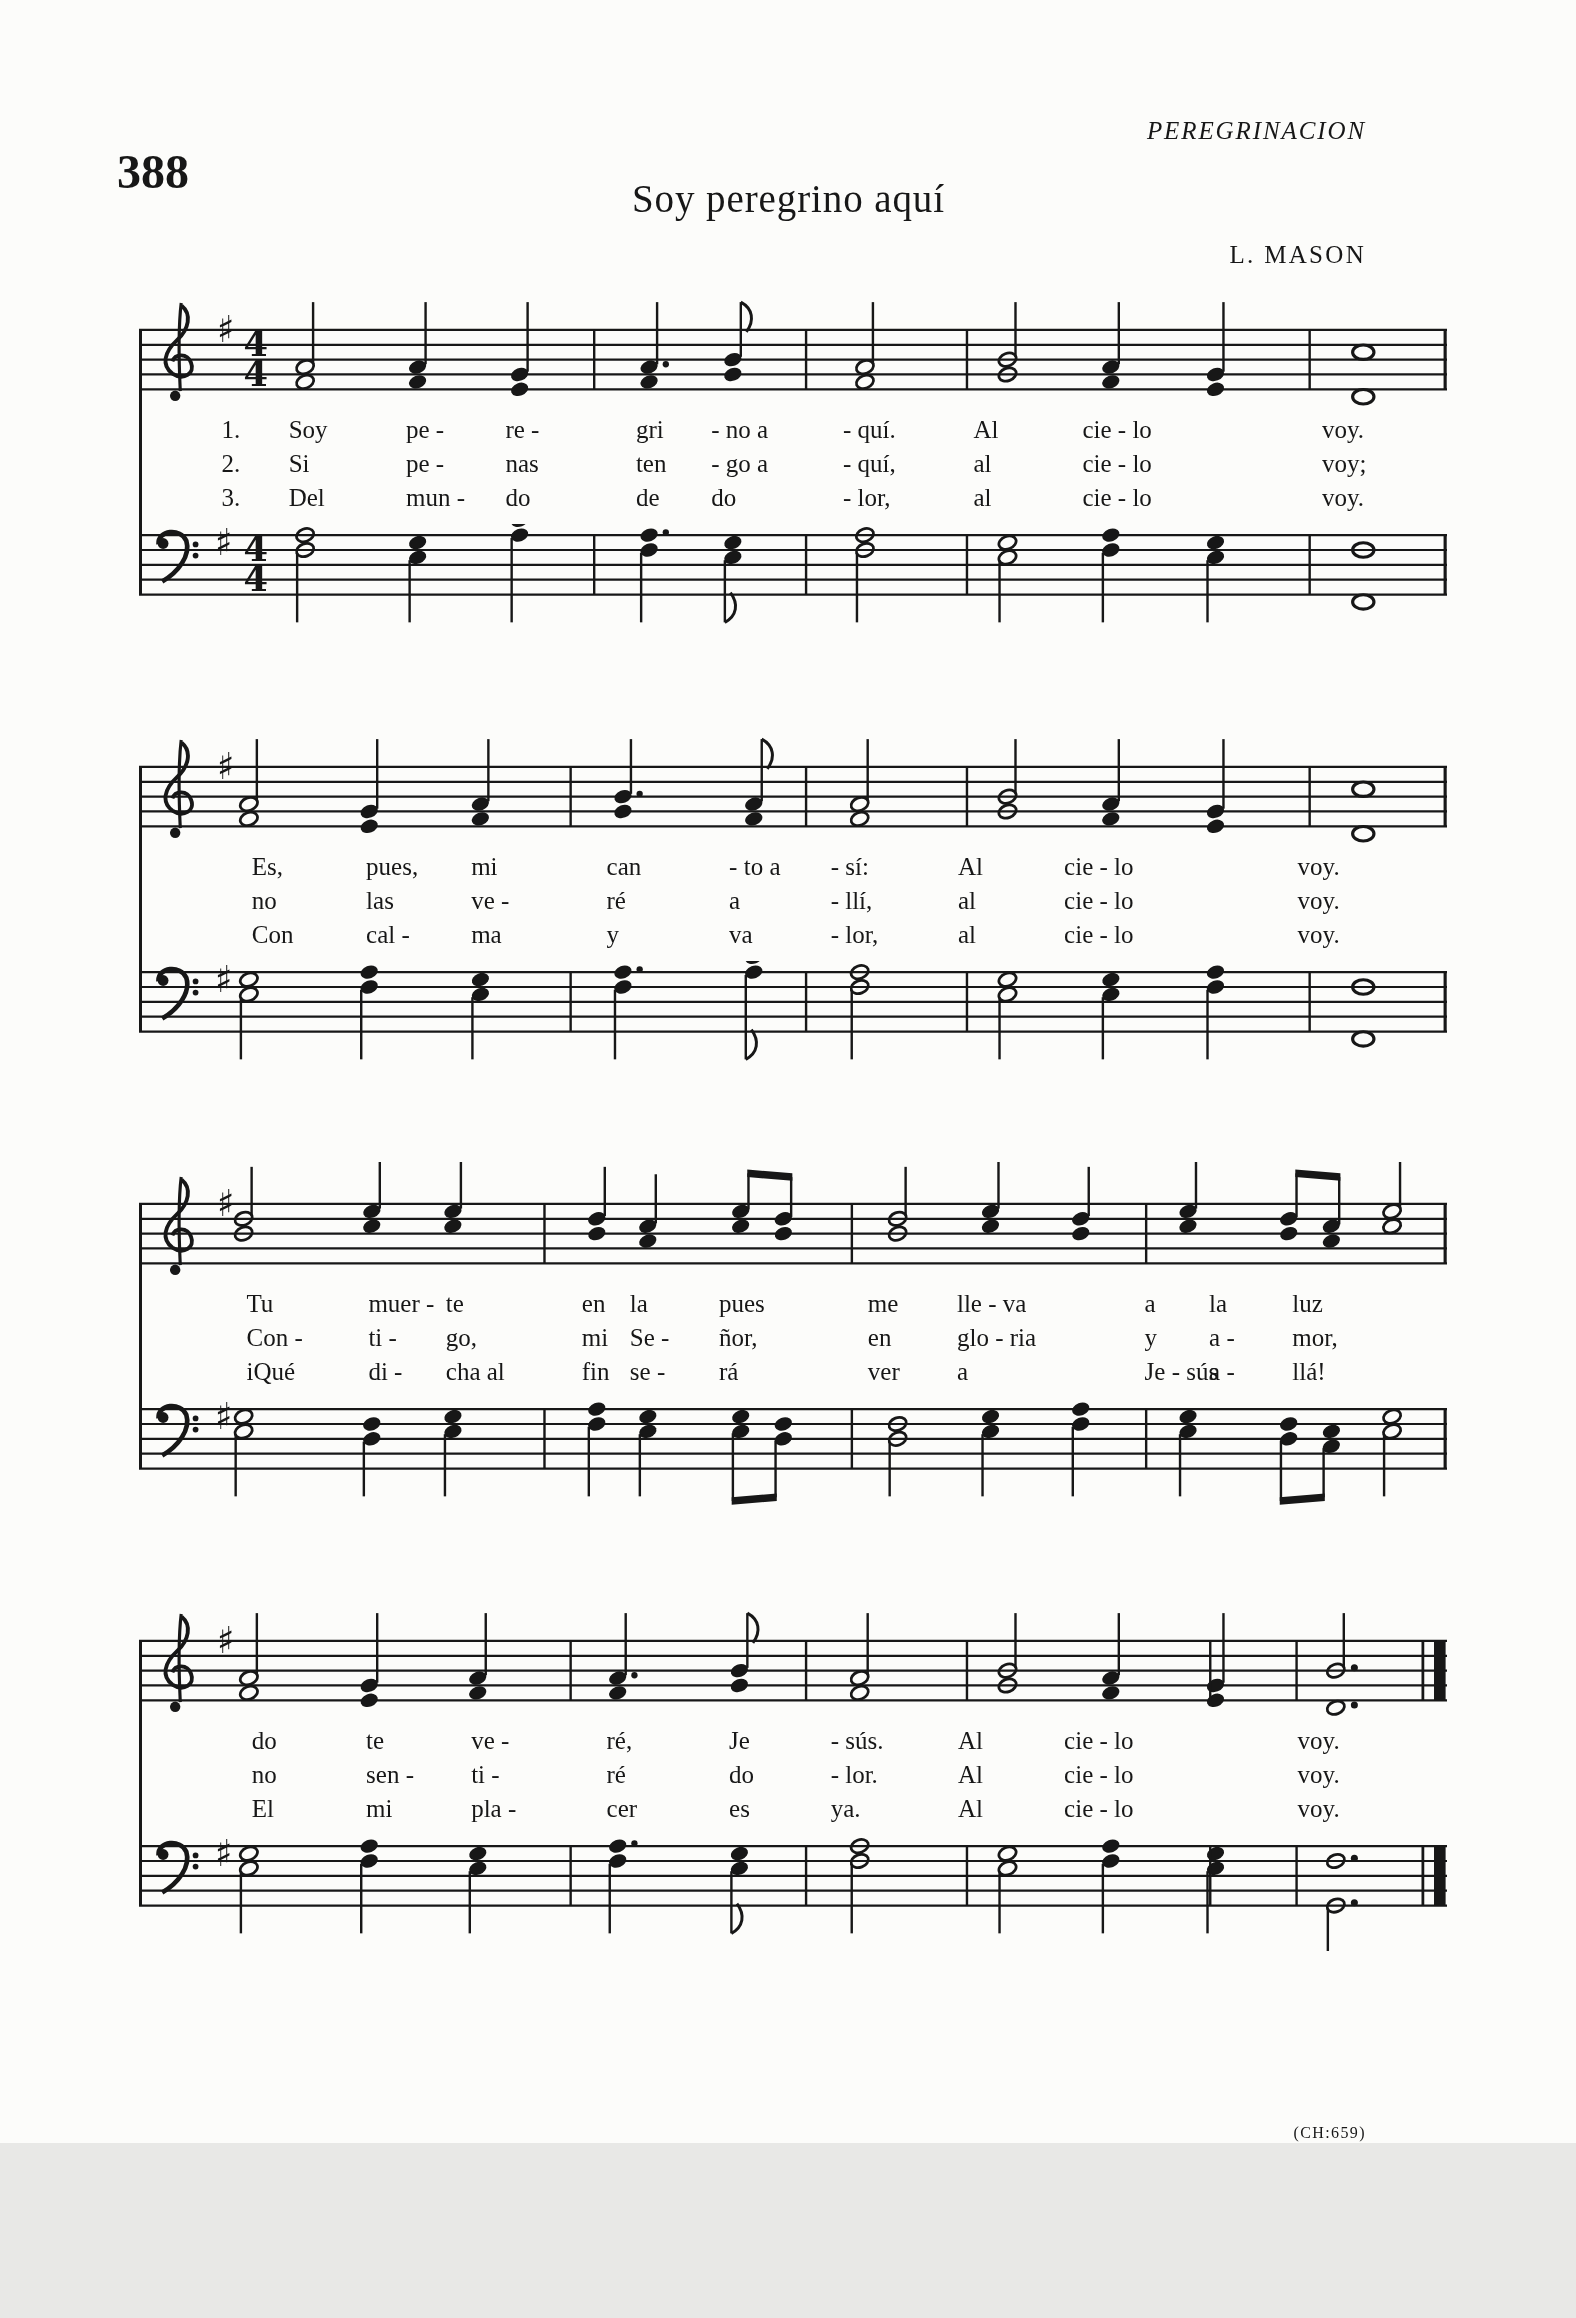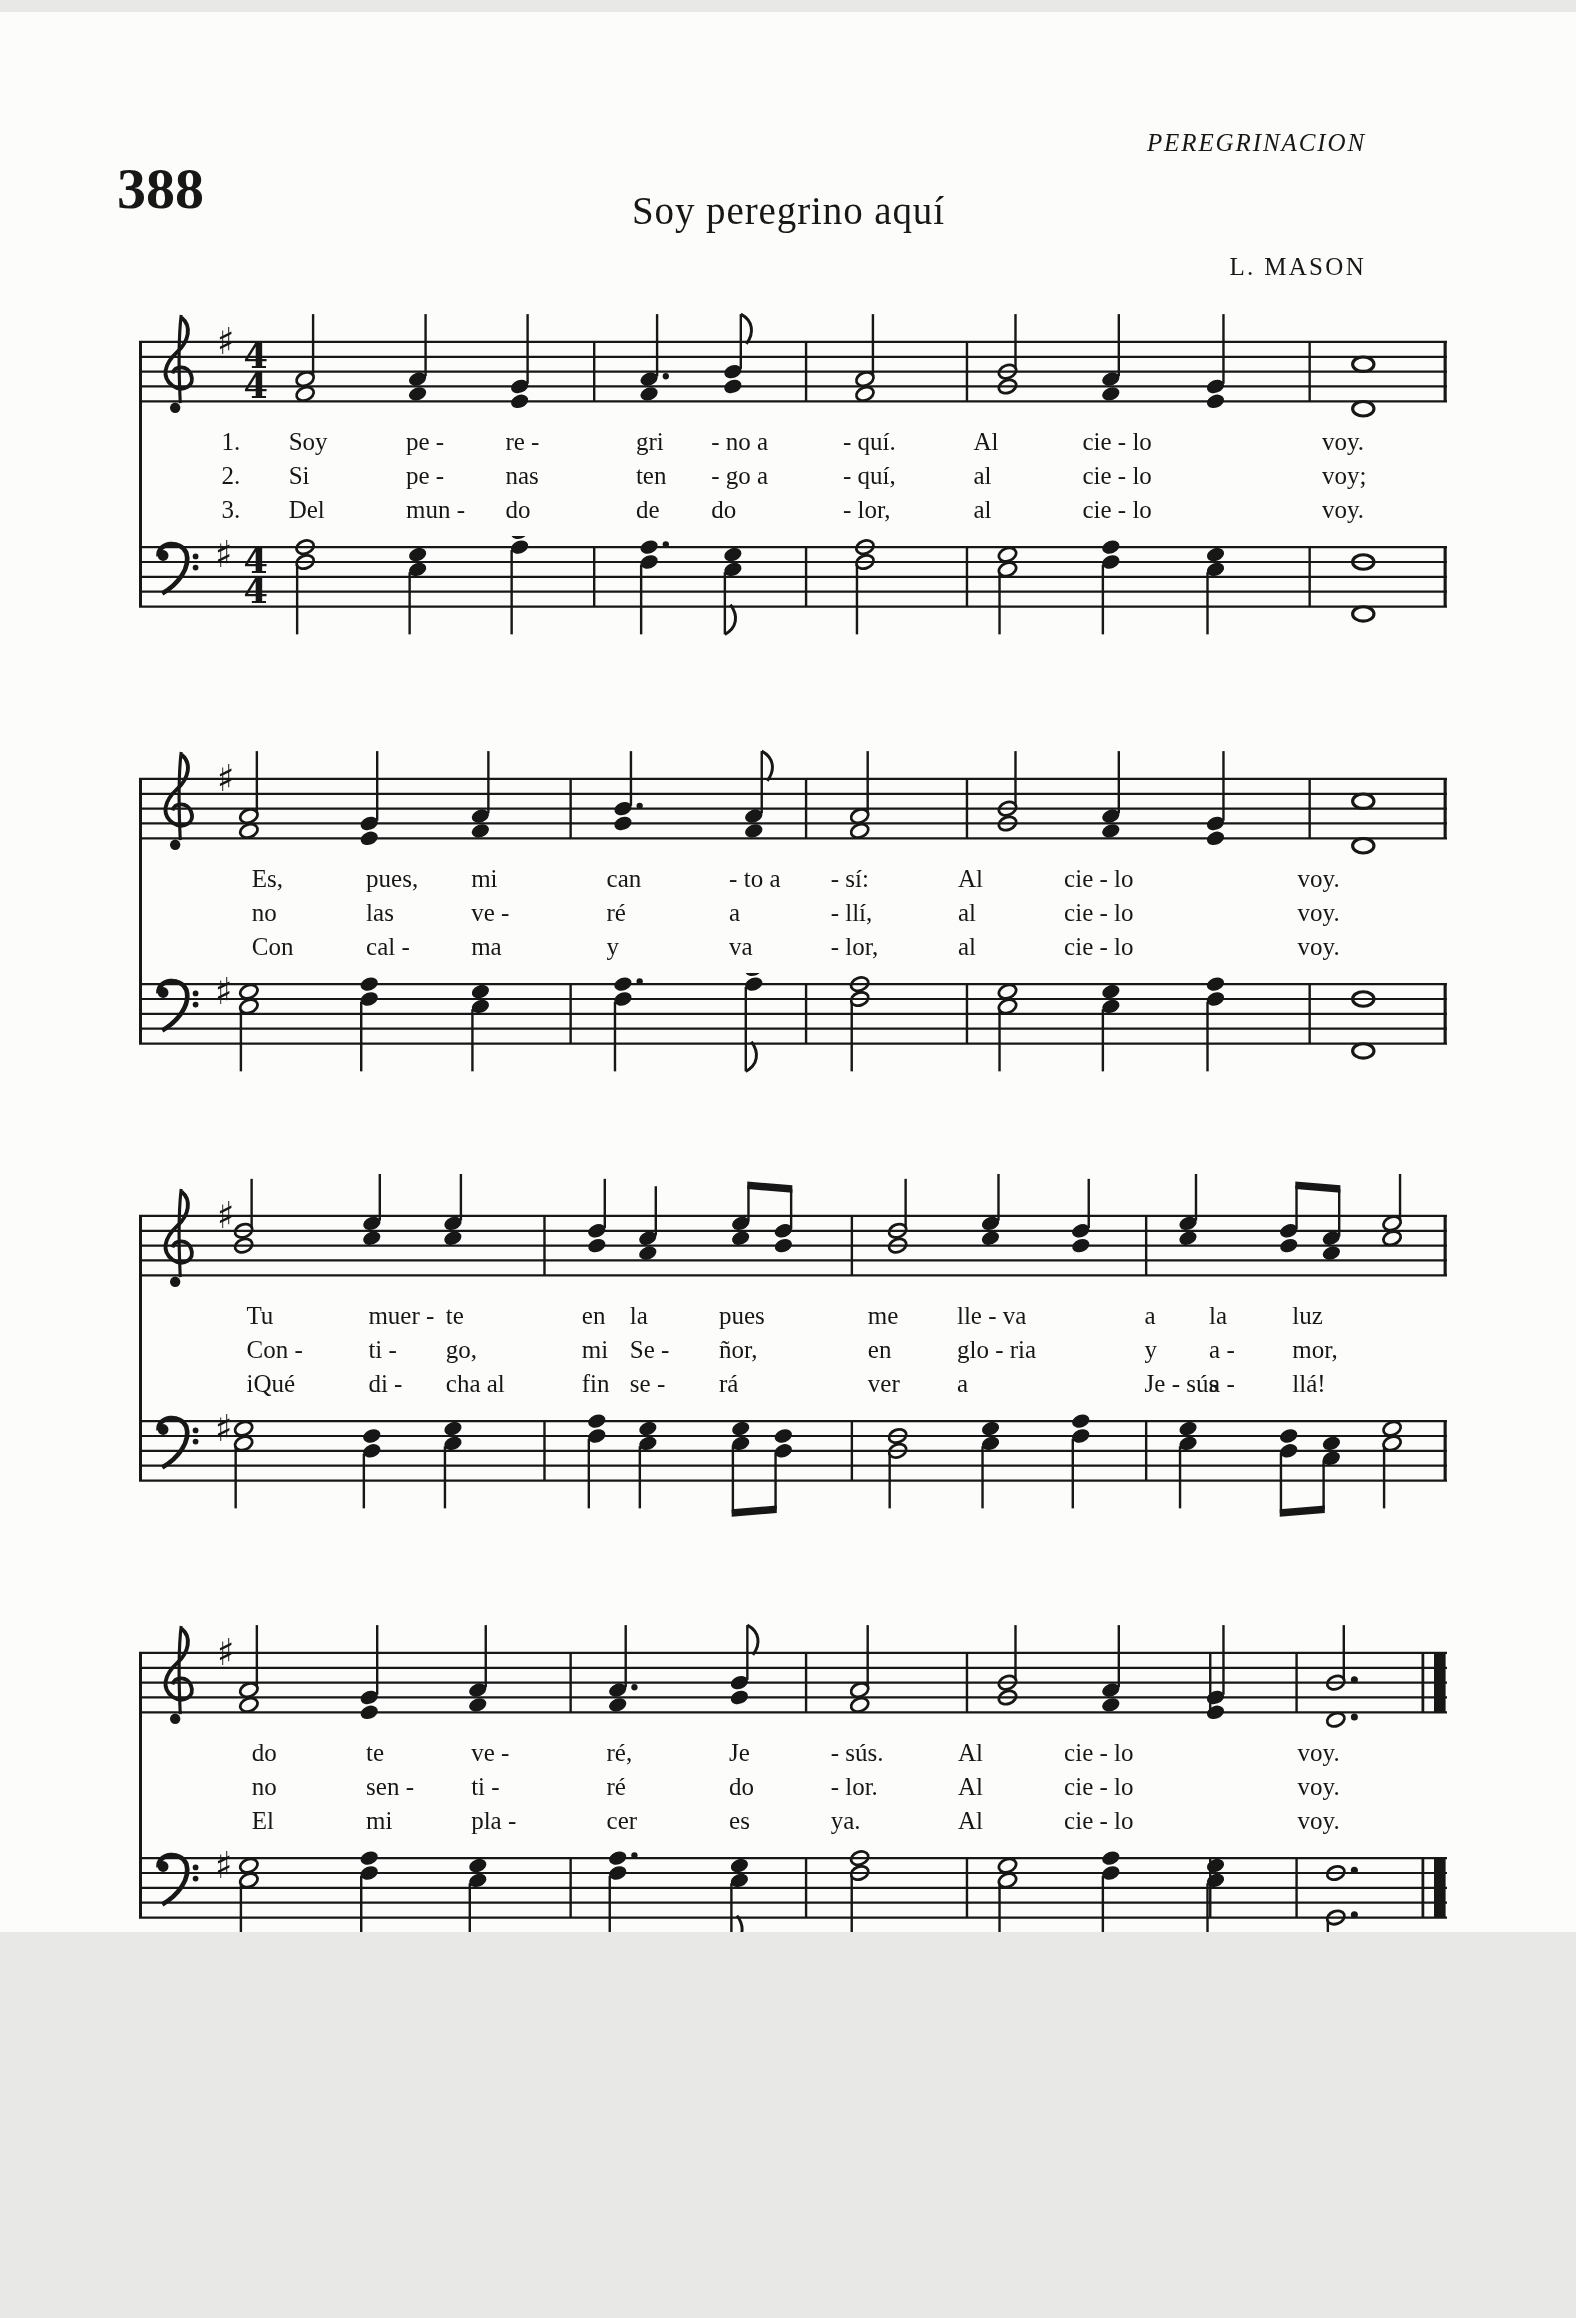--- a/index.html
+++ b/index.html
@@ -1,29 +1,29 @@
 <!DOCTYPE html>
 <html style="font-size:15px"><head>
 <meta charset="utf-8">
 <style>
   html,body{margin:0;padding:0;background:#e8e8e6;}
   .page{
-    position:relative;width:1577px;height:1920px;margin:12px auto;
+    position:relative;width:1577px;height:2143px;margin:0 auto;
     background:#fcfcfa;color:#171717;
     font-family:"Liberation Serif","DejaVu Serif",serif;
     overflow:hidden;
   }
   
   .section-label{
     position:absolute;top:117px;right:211px;
     font-style:italic;font-size:25px;letter-spacing:1.9px;
   }
   .hymn-number{
     position:absolute;top:148px;left:117px;
-    font-size:58px;font-weight:bold;line-height:1;
+    font-size:48px;font-weight:bold;line-height:1;
   }
   .hymn-title{
     position:absolute;top:176px;left:0;width:100%;margin:0;
     text-align:center;font-size:39px;font-weight:normal;letter-spacing:0.9px;
   }
   .composer{
     position:absolute;top:241px;right:211px;
     font-size:25px;letter-spacing:2.3px;
   }
   

